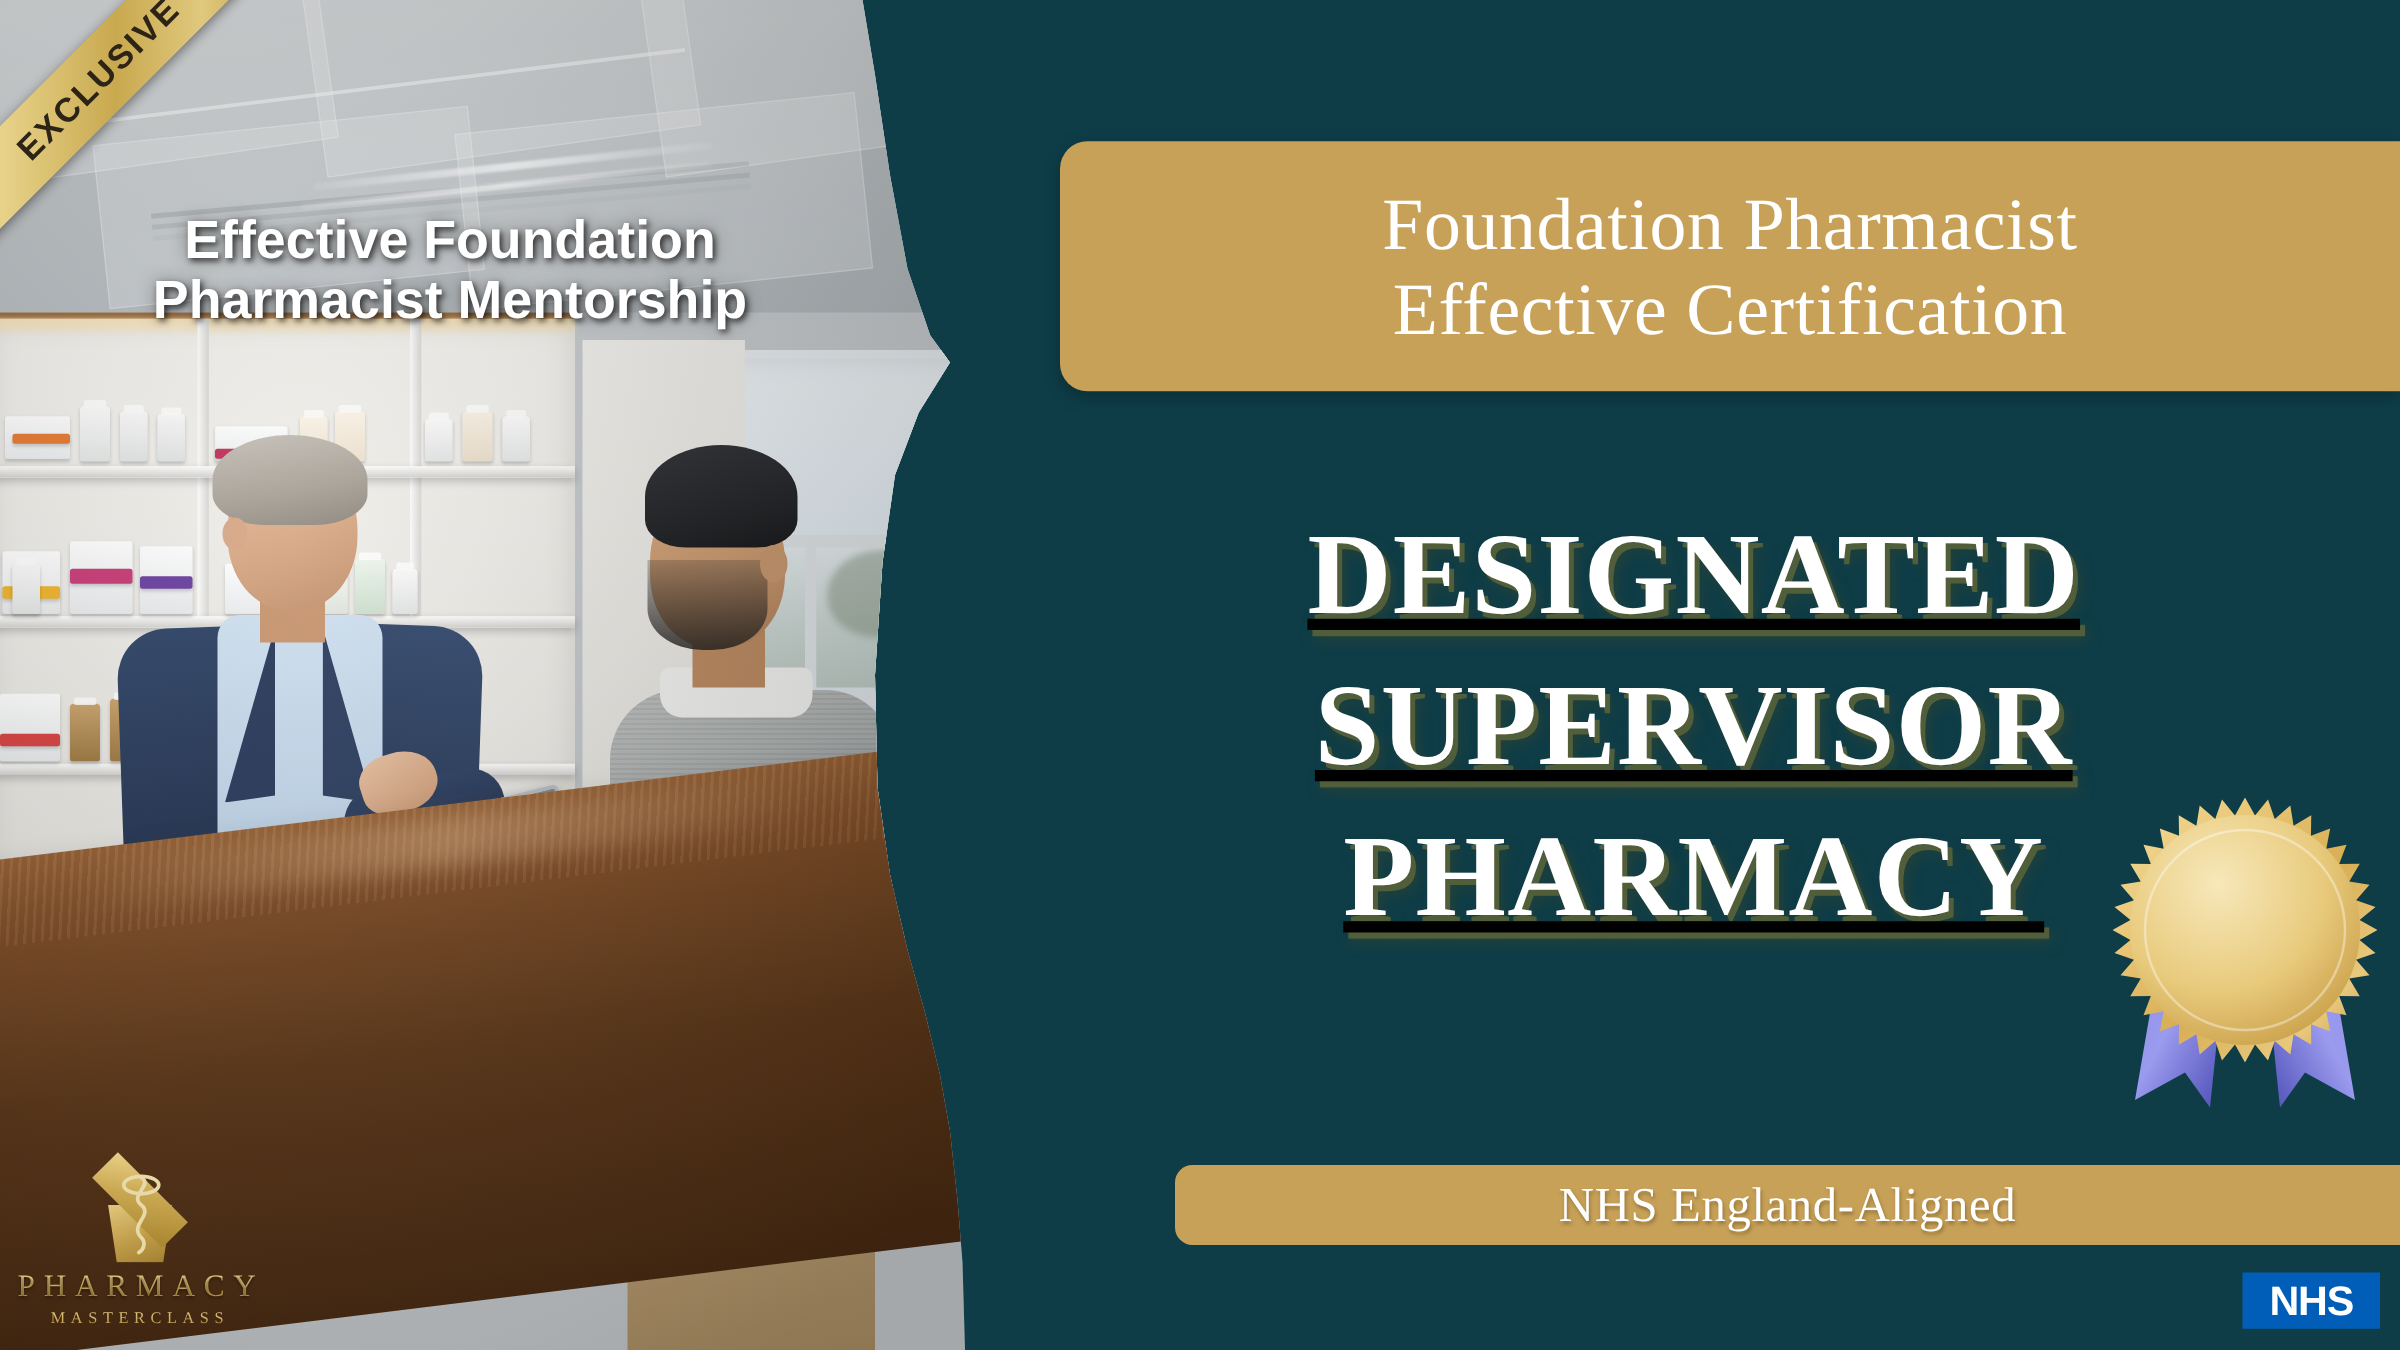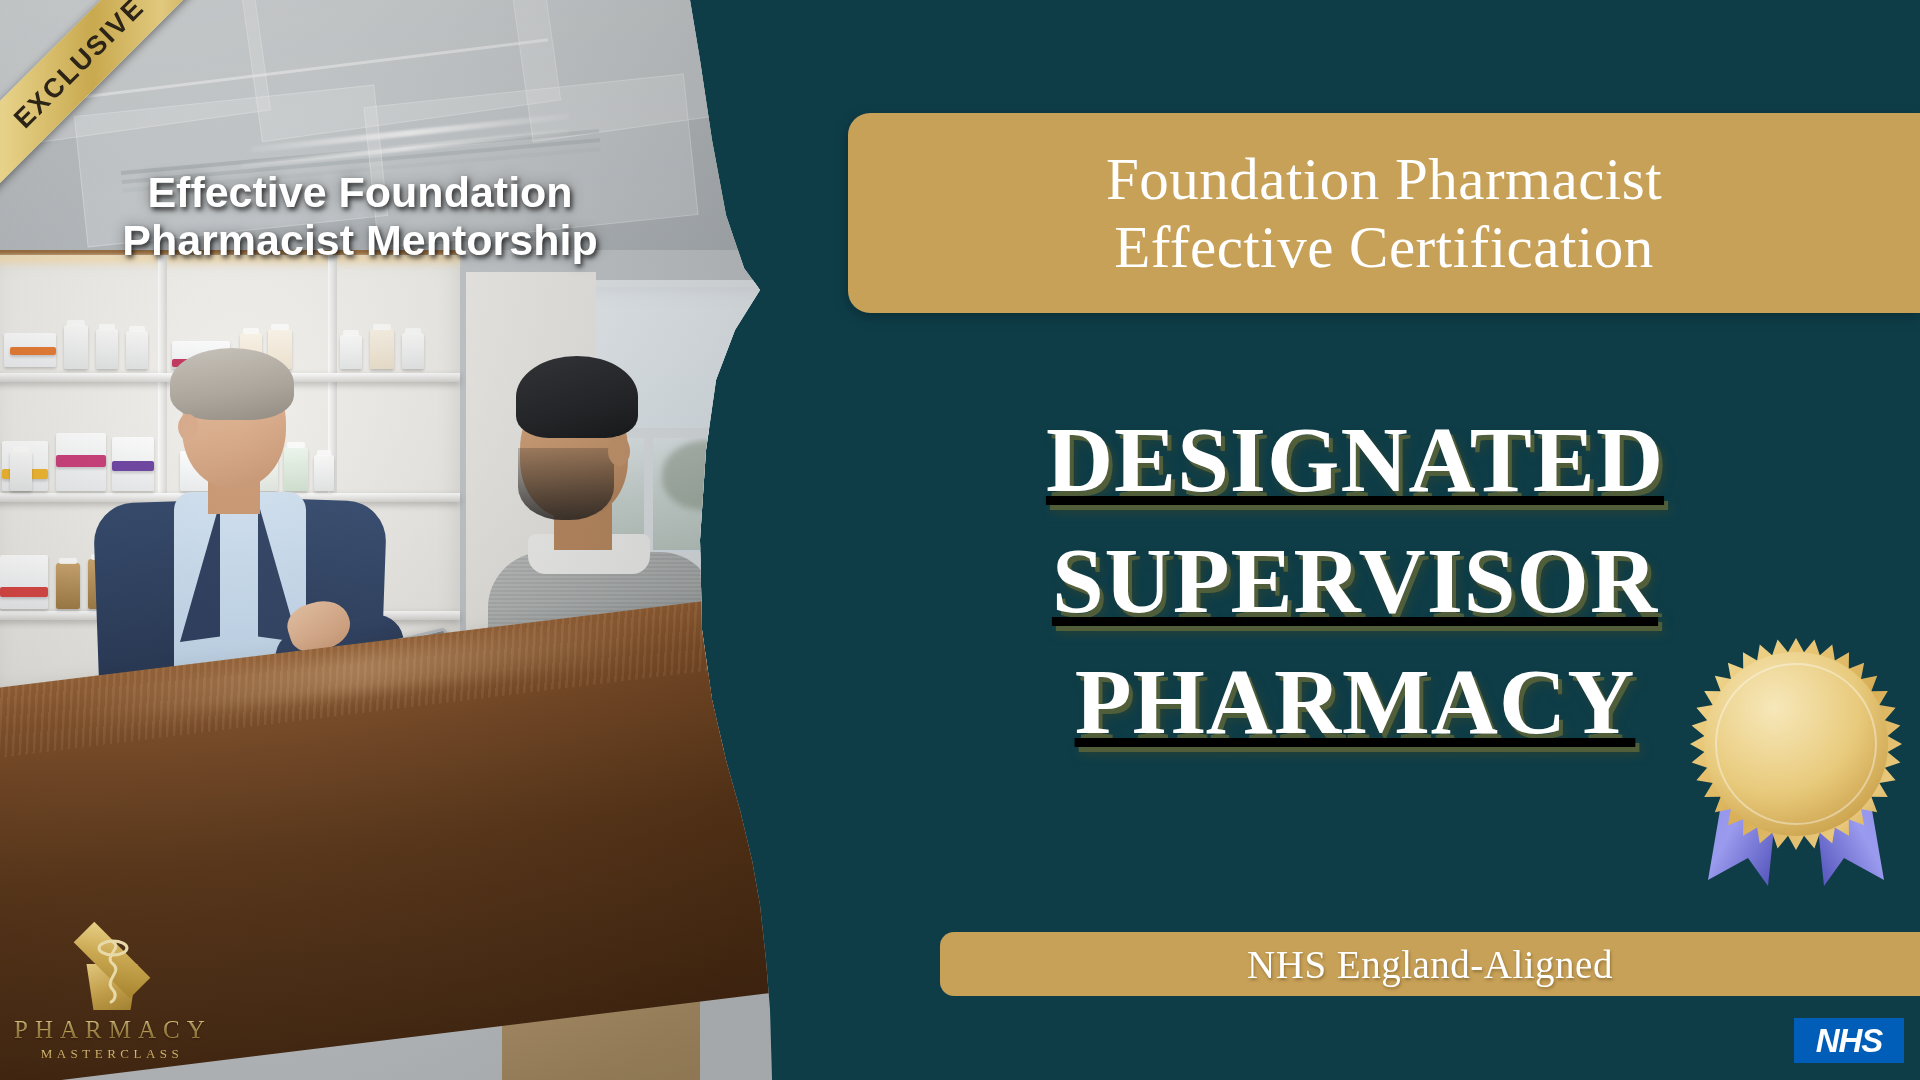--- a/index.html
+++ b/index.html
@@ -529,21 +529,20 @@
     position: absolute;
     left: 1794px; top: 1018px;
     width: 110px; height: 45px;
     background: #005EB8;
     display: flex; align-items: center; justify-content: center;
     z-index: 30;
   }
   #nhs-logo span {
     font-family: "Liberation Sans", sans-serif;
     font-weight: bold;
-    font-style: italic;
     font-size: 33px;
     letter-spacing: -1px;
     color: #ffffff;
   }
 </style>
 </head>
 <body>
 
 <div id="poster">
 

